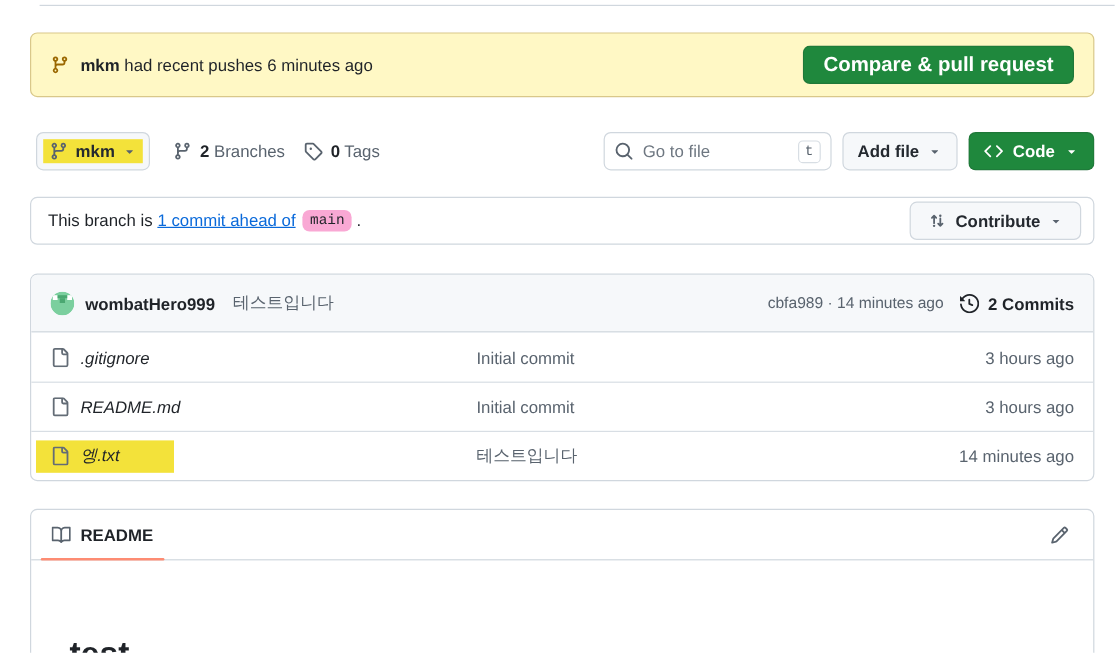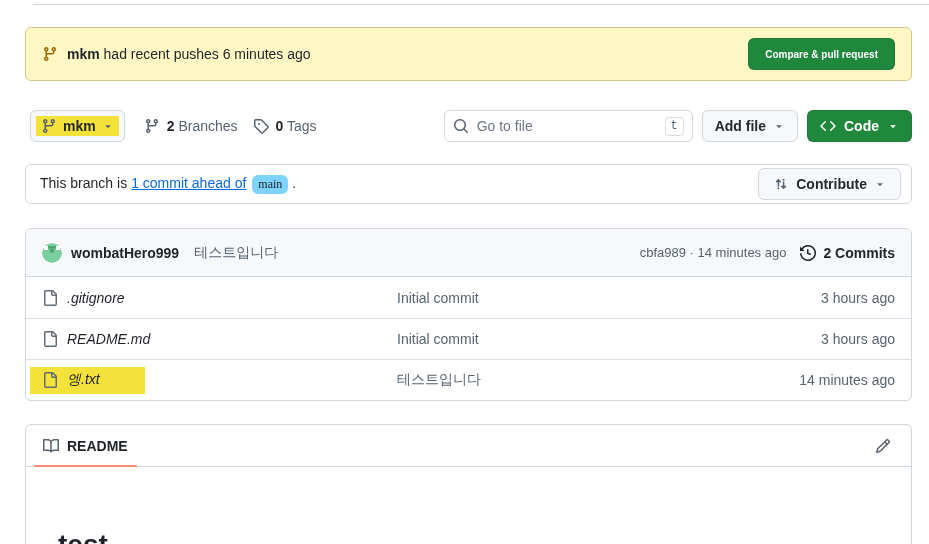--- a/index.html
+++ b/index.html
@@ -21,21 +21,21 @@
     margin: 27px 17px 0 25px; height: 54px;
     background: #fff8c5; border: 1px solid #d9c88a; border-radius: 6px;
     display: flex; align-items: center; padding: 0 16px 0 16px;
   }
   .flash .branch-ico { color: #9a6700; }
   .flash-text { margin-left: 9px; }
   .flash-text strong { font-weight: 700; }
   .btn-primary {
     margin-left: auto; height: 32px; background: #1f883d; color: #fff;
     border: 1px solid rgba(31,35,40,0.15); border-radius: 6px;
-    font-weight: 600; font-size: 10px; padding: 0 16px;
+    font-weight: 600; font-size: 17px; padding: 0 16px;
     display: flex; align-items: center; gap: 8px; cursor: pointer;
     font-family: inherit;
   }
 
   
   .toolbar { margin: 29px 17px 0 25px; display: flex; align-items: center; }
   .btn {
     height: 32px; background: #f6f8fa; border: 1px solid #d0d7de; border-radius: 6px;
     display: flex; align-items: center; gap: 7px; padding: 0 12px;
     font-weight: 600; font-size: 14px; color: #24292f; cursor: pointer; font-family: inherit;
@@ -43,21 +43,21 @@
   .branch-btn { margin-left: 5px; position: relative; padding: 0 10px; gap: 6px; }
   .branch-hl { position: absolute; left: 5px; right: 5px; top: 5px; bottom: 5px; background: #f3e23a; }
   .branch-btn > *:not(.branch-hl) { position: relative; z-index: 1; }
   .icon-muted { color: #59636e; }
   .meta-link { display: flex; align-items: center; gap: 7px; color: #59636e; cursor: pointer; }
   .meta-link.branches { margin-left: 19px; }
   .meta-link.tags { margin-left: 15px; }
   .meta-link strong { color: #1f2328; font-weight: 600; }
   .toolbar-right { margin-left: auto; display: flex; align-items: center; gap: 9px; }
   .search-box {
-    width: 249px; height: 32px; border: 1px solid #d0d7de; border-radius: 6px;
+    width: 190px; height: 32px; border: 1px solid #d0d7de; border-radius: 6px;
     display: flex; align-items: center; padding: 0 8px; gap: 8px; background: #fff;
   }
   .search-box .icon { color: #59636e; }
   .search-box input { border: none; outline: none; flex: 1; min-width: 0; font-size: 14px; color: #1f2328; background: transparent; font-family: inherit; }
   .search-box input::placeholder { color: #6e7781; }
   .kbd {
     min-width: 19px; height: 19px; border: 1px solid #d8dee4; border-radius: 4px;
     color: #59636e; font-size: 12px; display: flex; align-items: center; justify-content: center;
     font-family: "Liberation Mono", "DejaVu Sans Mono", monospace; padding: 0 4px;
   }
@@ -66,22 +66,22 @@
 
   
   .ahead {
     margin: 22px 17px 0 25px; height: 40px; background: #fff;
     border: 1px solid #d0d7de; border-radius: 6px;
     display: flex; align-items: center; padding: 0 10px 0 14px;
   }
   .ahead-text { display: flex; align-items: flex-start; gap: 4px; }
   .link { color: #0969da; cursor: pointer; text-decoration: underline; }
   .branch-pill {
-    background: #7dd3fc; border-radius: 6px; padding: 2px 6px; margin-left: 2px;
-    font-family: Liberation Serif, serif; font-size: 12px; color: #1f2328;
+    background: #f9a8d4; border-radius: 6px; padding: 2px 6px; margin-left: 2px;
+    font-family: Liberation Mono, monospace; font-size: 12px; color: #1f2328;
     cursor: pointer;
   }
   .contribute-btn { margin-left: auto; padding: 0 14px; }
 
   
   .files-card { margin: 24px 17px 0 25px; border: 1px solid #d0d7de; border-radius: 6px; overflow: hidden; }
   .commit-header {
     height: 48px; background: #f6f8fa; border-bottom: 1px solid #d0d7de;
     display: flex; align-items: center; padding: 0 16px;
   }

